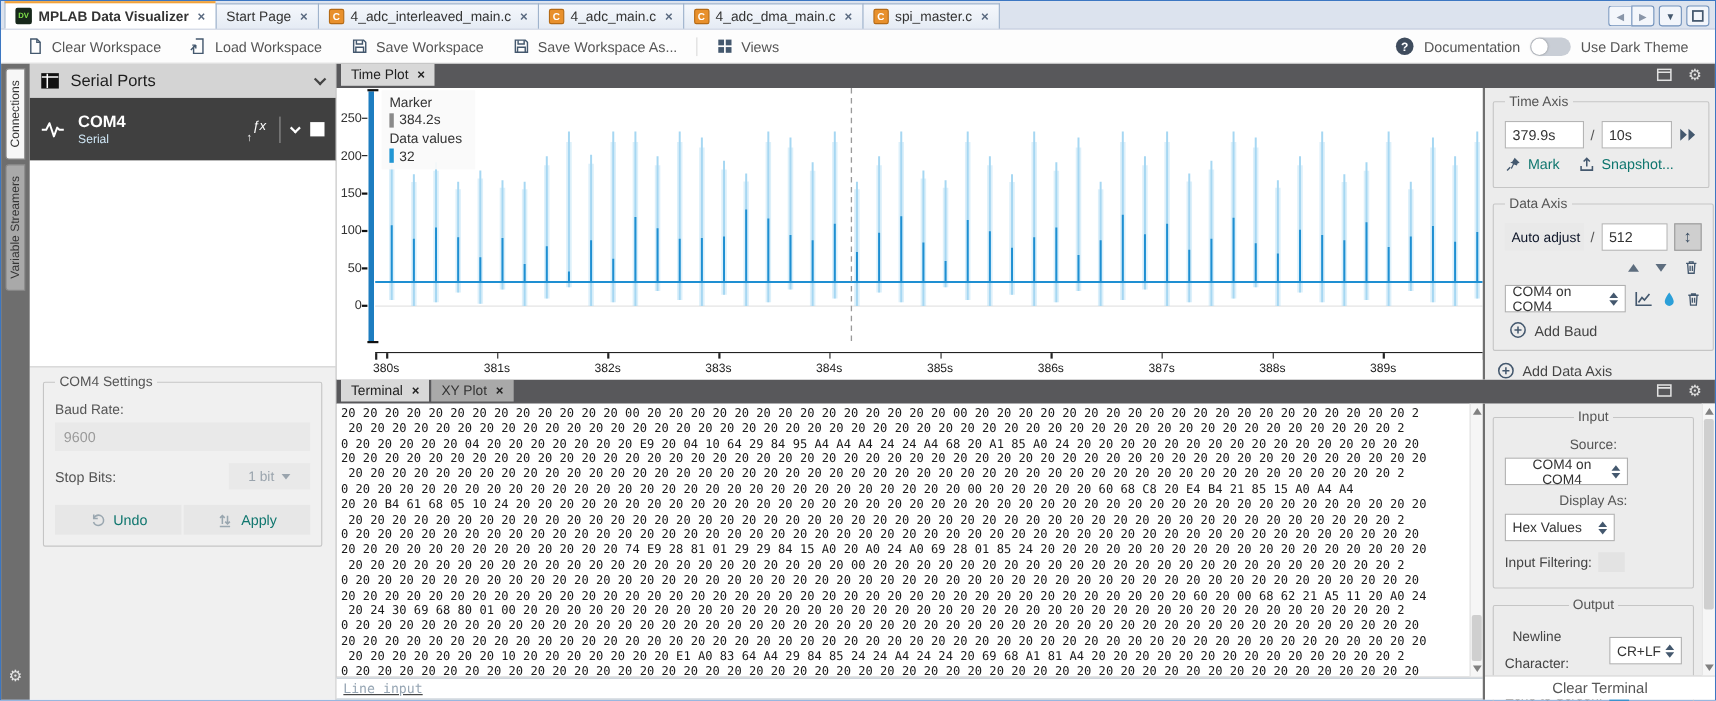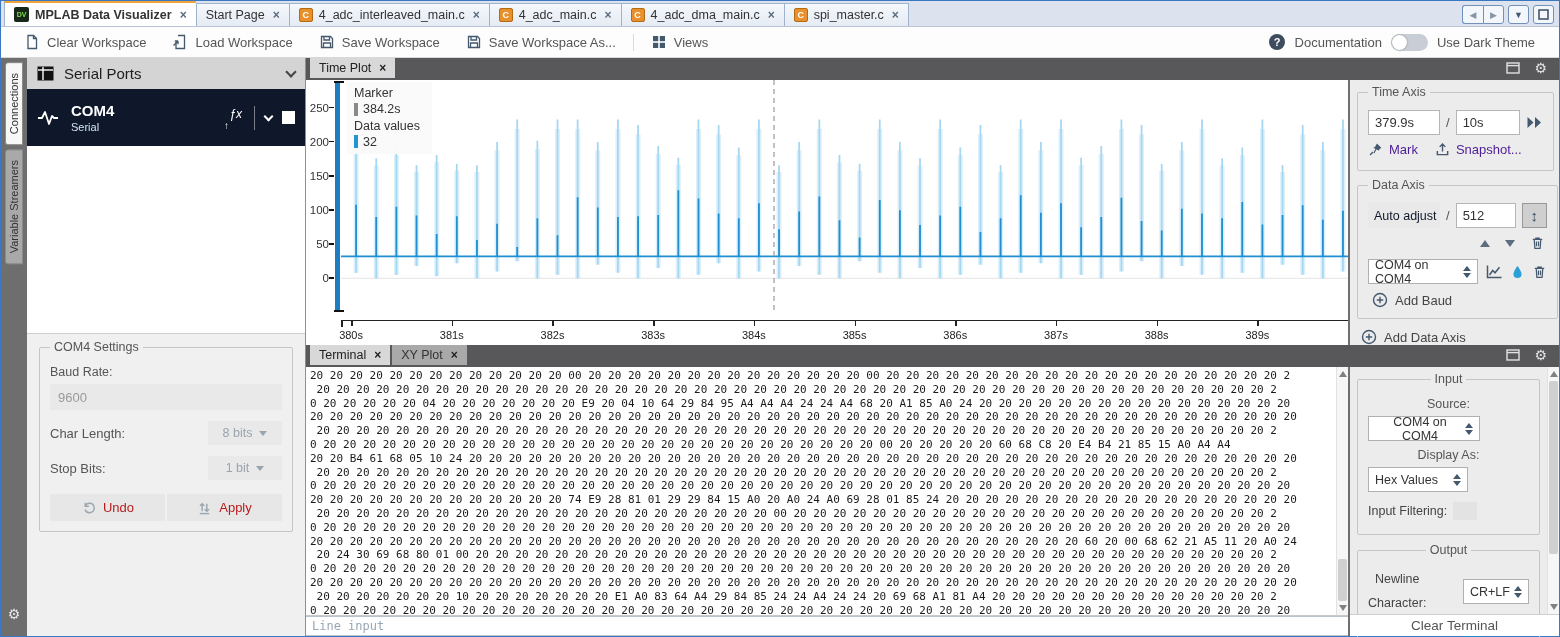--- a/index.html
+++ b/index.html
@@ -40,21 +40,21 @@
   .vtab { writing-mode:vertical-rl; transform:rotate(180deg); font-size:11px; color:#333; padding:10px 2px; margin-bottom:4px;
     border:1px solid #8a8a8a; border-radius:0 3px 3px 0; }
   .vtab.active { background:#f7f7f7; }
   .vtab.inactive { background:#a9a9a9; }
   .rail-gear { position:absolute; bottom:14px; color:#e6e6e6; font-size:14px; }
 
   .left-panel { width:279px; background:#fff; border-right:1px solid #8f8f8f; display:flex; flex-direction:column; }
   .sp-header { height:31px; background:#d4d4d4; display:flex; align-items:center; padding:0 10px; gap:10px; }
   .sp-title { font-size:15px; color:#1d1d1d; flex:1; }
   .chev { width:8px; height:8px; border-right:2px solid #444; border-bottom:2px solid #444; transform:rotate(45deg); margin-top:-4px; }
-  .com-row { height:57px; background:#0f172a; color:#fff; display:flex; align-items:center; padding:0 10px; gap:12px; }
+  .com-row { height:57px; background:#404040; color:#fff; display:flex; align-items:center; padding:0 10px; gap:12px; }
   .com-main { flex:1; }
   .com-name { font-size:15px; font-weight:bold; }
   .com-sub { font-size:11px; color:#cfe6f5; margin-top:2px; }
   .com-acts { display:flex; align-items:center; gap:10px; }
   .fx-blk { position:relative; width:22px; height:22px; font-style:italic; font-size:12px; text-align:right; padding-right:2px; }
   .fx-blk .arr { position:absolute; left:2px; bottom:-2px; font-size:10px; font-style:normal; }
   .com-sep { width:1px; height:24px; background:rgba(255,255,255,.45); }
   .chev-w { width:7px; height:7px; border-right:2px solid #fff; border-bottom:2px solid #fff; transform:rotate(45deg); margin-top:-3px; }
   .stop-sq { width:13px; height:13px; background:#fff; }
   .lp-space { flex:1; background:#fff; }
@@ -64,21 +64,21 @@
   legend { font-size:12.5px; color:#555; padding:0 4px; }
   .fld-label { font-size:12.5px; color:#555; margin:7px 0 5px; }
   .flat-input { width:100%; height:26px; background:#e9e9e9; border:none; color:#9a9a9a; font-size:13px; padding-left:8px;
     font-family:"Liberation Sans",sans-serif; }
   .sel-row { display:flex; justify-content:space-between; align-items:center; margin:11px 0; }
   .sel-row .lab { font-size:13px; color:#555; }
   .dis-select { width:74px; height:24px; background:#e9e9e9; color:#9aa4ad; font-size:12.5px; display:flex; align-items:center;
     justify-content:center; gap:7px; }
   .tri-dn-g { width:0; height:0; border-left:4px solid transparent; border-right:4px solid transparent; border-top:5px solid #9aa4ad; }
   .btn-row { display:flex; gap:2px; margin-top:14px; }
-  .gray-btn { flex:1; height:27px; background:#e7e7e7; color:#b91c1c; font-size:13px; display:flex; align-items:center;
+  .gray-btn { flex:1; height:27px; background:#e7e7e7; color:#0f766e; font-size:13px; display:flex; align-items:center;
     justify-content:center; gap:7px; }
 
   
   .right-area { flex:1; display:flex; flex-direction:column; min-width:0; }
   .prow-top { height:287px; display:flex; flex-direction:column; }
   .prow-bot { height:291px; display:flex; flex-direction:column; }
   .panel-header { height:22px; background:#58585b; display:flex; padding-left:4px; }
   .ptab { height:20px; display:flex; align-items:center; gap:8px; padding:0 9px; font-size:12.5px; color:#222; background:#d8d8d8; }
   .ptab.inactive { background:#a9a9a9; color:#333; margin-left:2px; }
   .ptab .x { font-weight:bold; font-size:12px; color:#222; }
@@ -107,21 +107,21 @@
   .xlab { position:absolute; top:8px; transform:translateX(-50%); font-size:11px; color:#222; }
 
   
   .frow { display:flex; align-items:center; gap:6px; margin:7px 0; }
   .txt-input { height:25px; border:1px solid #b5b5b5; background:#fff; color:#333; font-size:13px; padding-left:6px;
     font-family:"Liberation Sans",sans-serif; }
   .txt-input.dis { background:#e9e9e9; border:none; color:#0f172a; font-size:12.5px; }
   .slash { color:#555; font-size:13px; }
   .autoscale-btn { width:25px; height:25px; background:#cfcfcf; border:1px solid #999; color:#3c4f63; font-size:15px;
     font-weight:bold; display:flex; align-items:center; justify-content:center; }
-  .ibtn-lbl { display:flex; align-items:center; gap:6px; font-size:13px; color:#4c1d95; }
+  .ibtn-lbl { display:flex; align-items:center; gap:6px; font-size:13px; color:#0f766e; }
   .sel { height:25px; border:1px solid #b0b0b0; background:#fff; display:flex; align-items:center; justify-content:space-between;
     padding:0 6px; font-size:12.5px; color:#333; }
   .updown { display:flex; flex-direction:column; gap:2px; }
   .u { width:0; height:0; border-left:4px solid transparent; border-right:4px solid transparent; border-bottom:5px solid #44586e; }
   .d { width:0; height:0; border-left:4px solid transparent; border-right:4px solid transparent; border-top:5px solid #44586e; }
   .tri-up-b { width:0; height:0; border-left:5px solid transparent; border-right:5px solid transparent; border-bottom:7px solid #5d6d7e; }
   .tri-dn-b { width:0; height:0; border-left:5px solid transparent; border-right:5px solid transparent; border-top:7px solid #5d6d7e; }
   .add-row { display:flex; align-items:center; gap:7px; font-size:13px; color:#444; margin:8px 0 0 4px; }
 
   
@@ -129,21 +129,21 @@
   .term-flex { flex:1; display:flex; min-height:0; }
   .term-lines { flex:1; overflow:hidden; padding:2px 0 0 4px; font-family:"DejaVu Sans Mono",monospace; font-size:11px;
     line-height:13.8px; color:#1a1a1a; white-space:pre; }
   .scrollbar { width:12px; background:#f6f6f6; border-left:1px solid #e2e2e2; position:relative; }
   .sb-arr { position:absolute; left:2px; width:0; height:0; border-left:4px solid transparent; border-right:4px solid transparent; }
   .sb-up { top:4px; border-bottom:6px solid #808080; }
   .sb-dn { bottom:4px; border-top:6px solid #808080; }
   .sb-thumb { position:absolute; left:1px; width:9px; background:#cfcfcf; border-radius:2px; }
   .line-input-wrap { height:21px; border-top:1px solid #c9c9c9; }
   .line-input { width:100%; height:100%; border:1px solid #b9c4ce; border-left:none; border-right:none; padding-left:6px;
-    font-family:"DejaVu Sans Mono",monospace; font-size:12px; color:#333; }
+    font-family:"DejaVu Sans Mono",monospace; font-size:12px; color:#333;text-decoration:underline; }
   .line-input::placeholder { color:#97a6b4; }
 
   
   .io-pane { display:flex; flex-direction:column; padding:0 !important; }
   .io-scroll { flex:1; display:flex; min-height:0; }
   .io-fields { flex:1; padding:5px 7px;text-align:center; }
   .clear-bar { height:22px; background:#fff; border-top:1px solid #cfcfcf; display:flex; align-items:center; justify-content:center;
     font-size:13.5px; color:#555; }
   .filter-box { width:24px; height:18px; background:#e3e3e3; }
   .checkbox { width:18px; height:18px; background:#1d87c9; border-radius:2px; color:#fff; font-size:12px; display:flex;
@@ -292,27 +292,20 @@
           <div class="stop-sq"></div>
         </div>
       </div>
       <div class="lp-space"></div>
       <div class="lp-settings">
         <fieldset>
           <legend>COM4 Settings</legend>
           <div class="fld-label">Baud Rate:</div>
           <input class="flat-input" value="9600" style="">
           <div id="com-select-rows">
-              <div class="sel-row">
-                <span class="lab">Char Length:</span>
-                <div class="dis-select">
-                  <span>8 bits</span>
-                  <span class="tri-dn-g"></span>
-                </div>
-              </div>
               <div class="sel-row">
                 <span class="lab">Stop Bits:</span>
                 <div class="dis-select">
                   <span>1 bit</span>
                   <span class="tri-dn-g"></span>
                 </div>
               </div>
             </div>
           <div class="btn-row">
             <div class="gray-btn">

